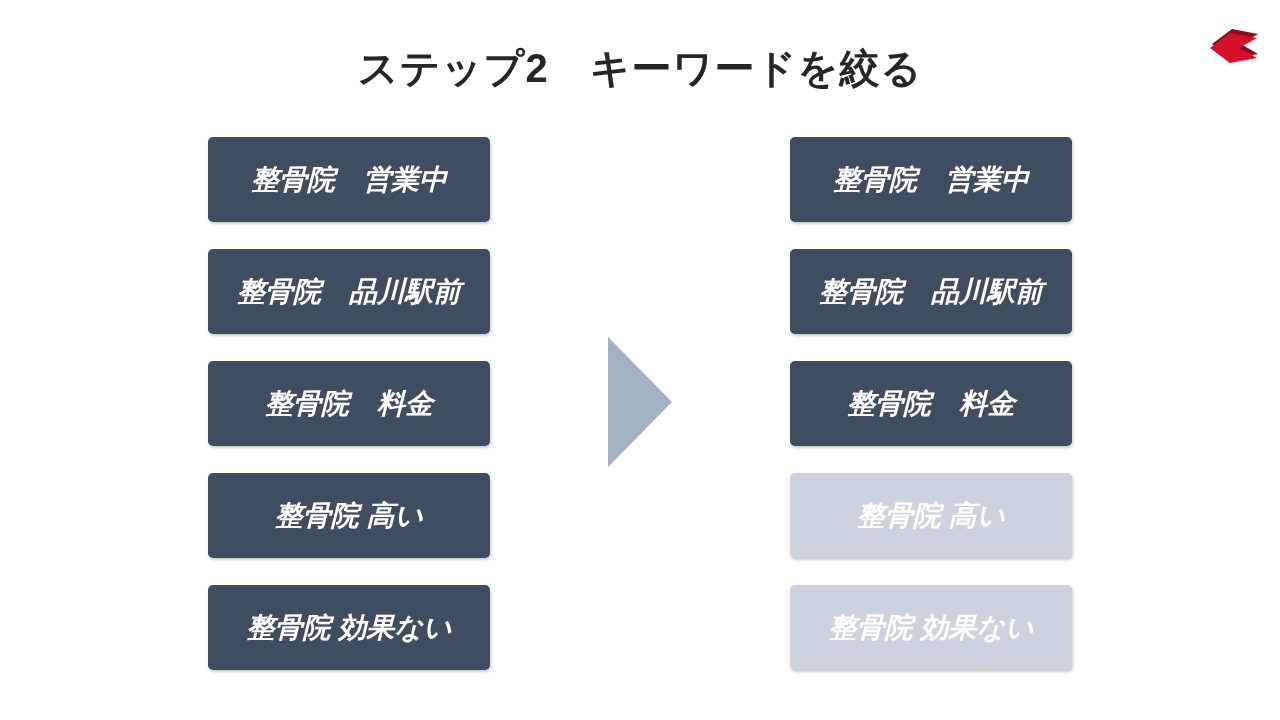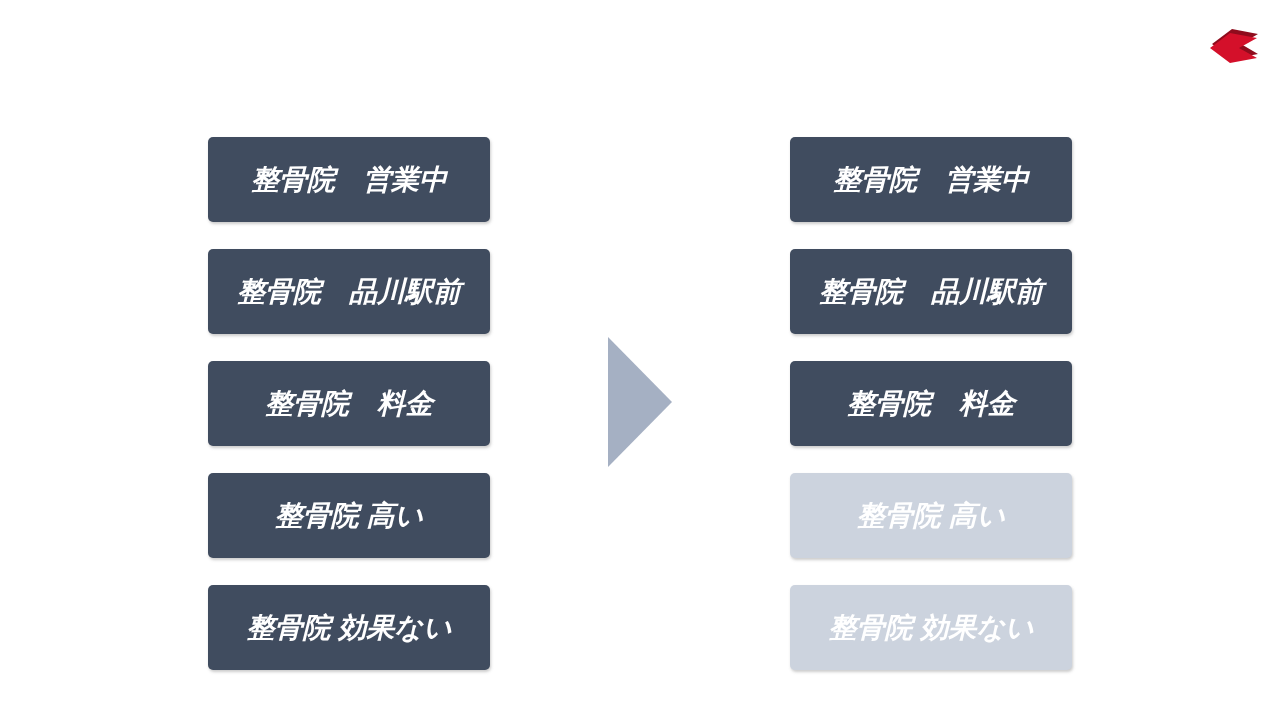--- a/index.html
+++ b/index.html
@@ -39,20 +39,21 @@
   .kw-box.excluded{background:var(--box-excluded);}
 
   .flow-arrow{position:absolute;left:608px;top:337px;width:64px;height:130px;}
   .flow-arrow polygon{fill:var(--arrow);}
 </style>
 </head>
 <body>
 
 <div class="slide">
 
+  <h1 class="slide-title">ステップ2　キーワードを絞る</h1>
 
   <svg class="brand-logo" viewBox="0 0 48 38" xmlns="http://www.w3.org/2000/svg" aria-hidden="true">
     <polygon class="logo-dark" points="2,16 22,1 48,6 31,16 48,26 22,31"></polygon>
     <polygon class="logo-main" points="0,20 20,5 47,10 29,20 47,30 20,35"></polygon>
   </svg>
 
   <div class="kw-column before">
     <div class="kw-box">整骨院　営業中</div>
     <div class="kw-box">整骨院　品川駅前</div>
     <div class="kw-box">整骨院　料金</div>

